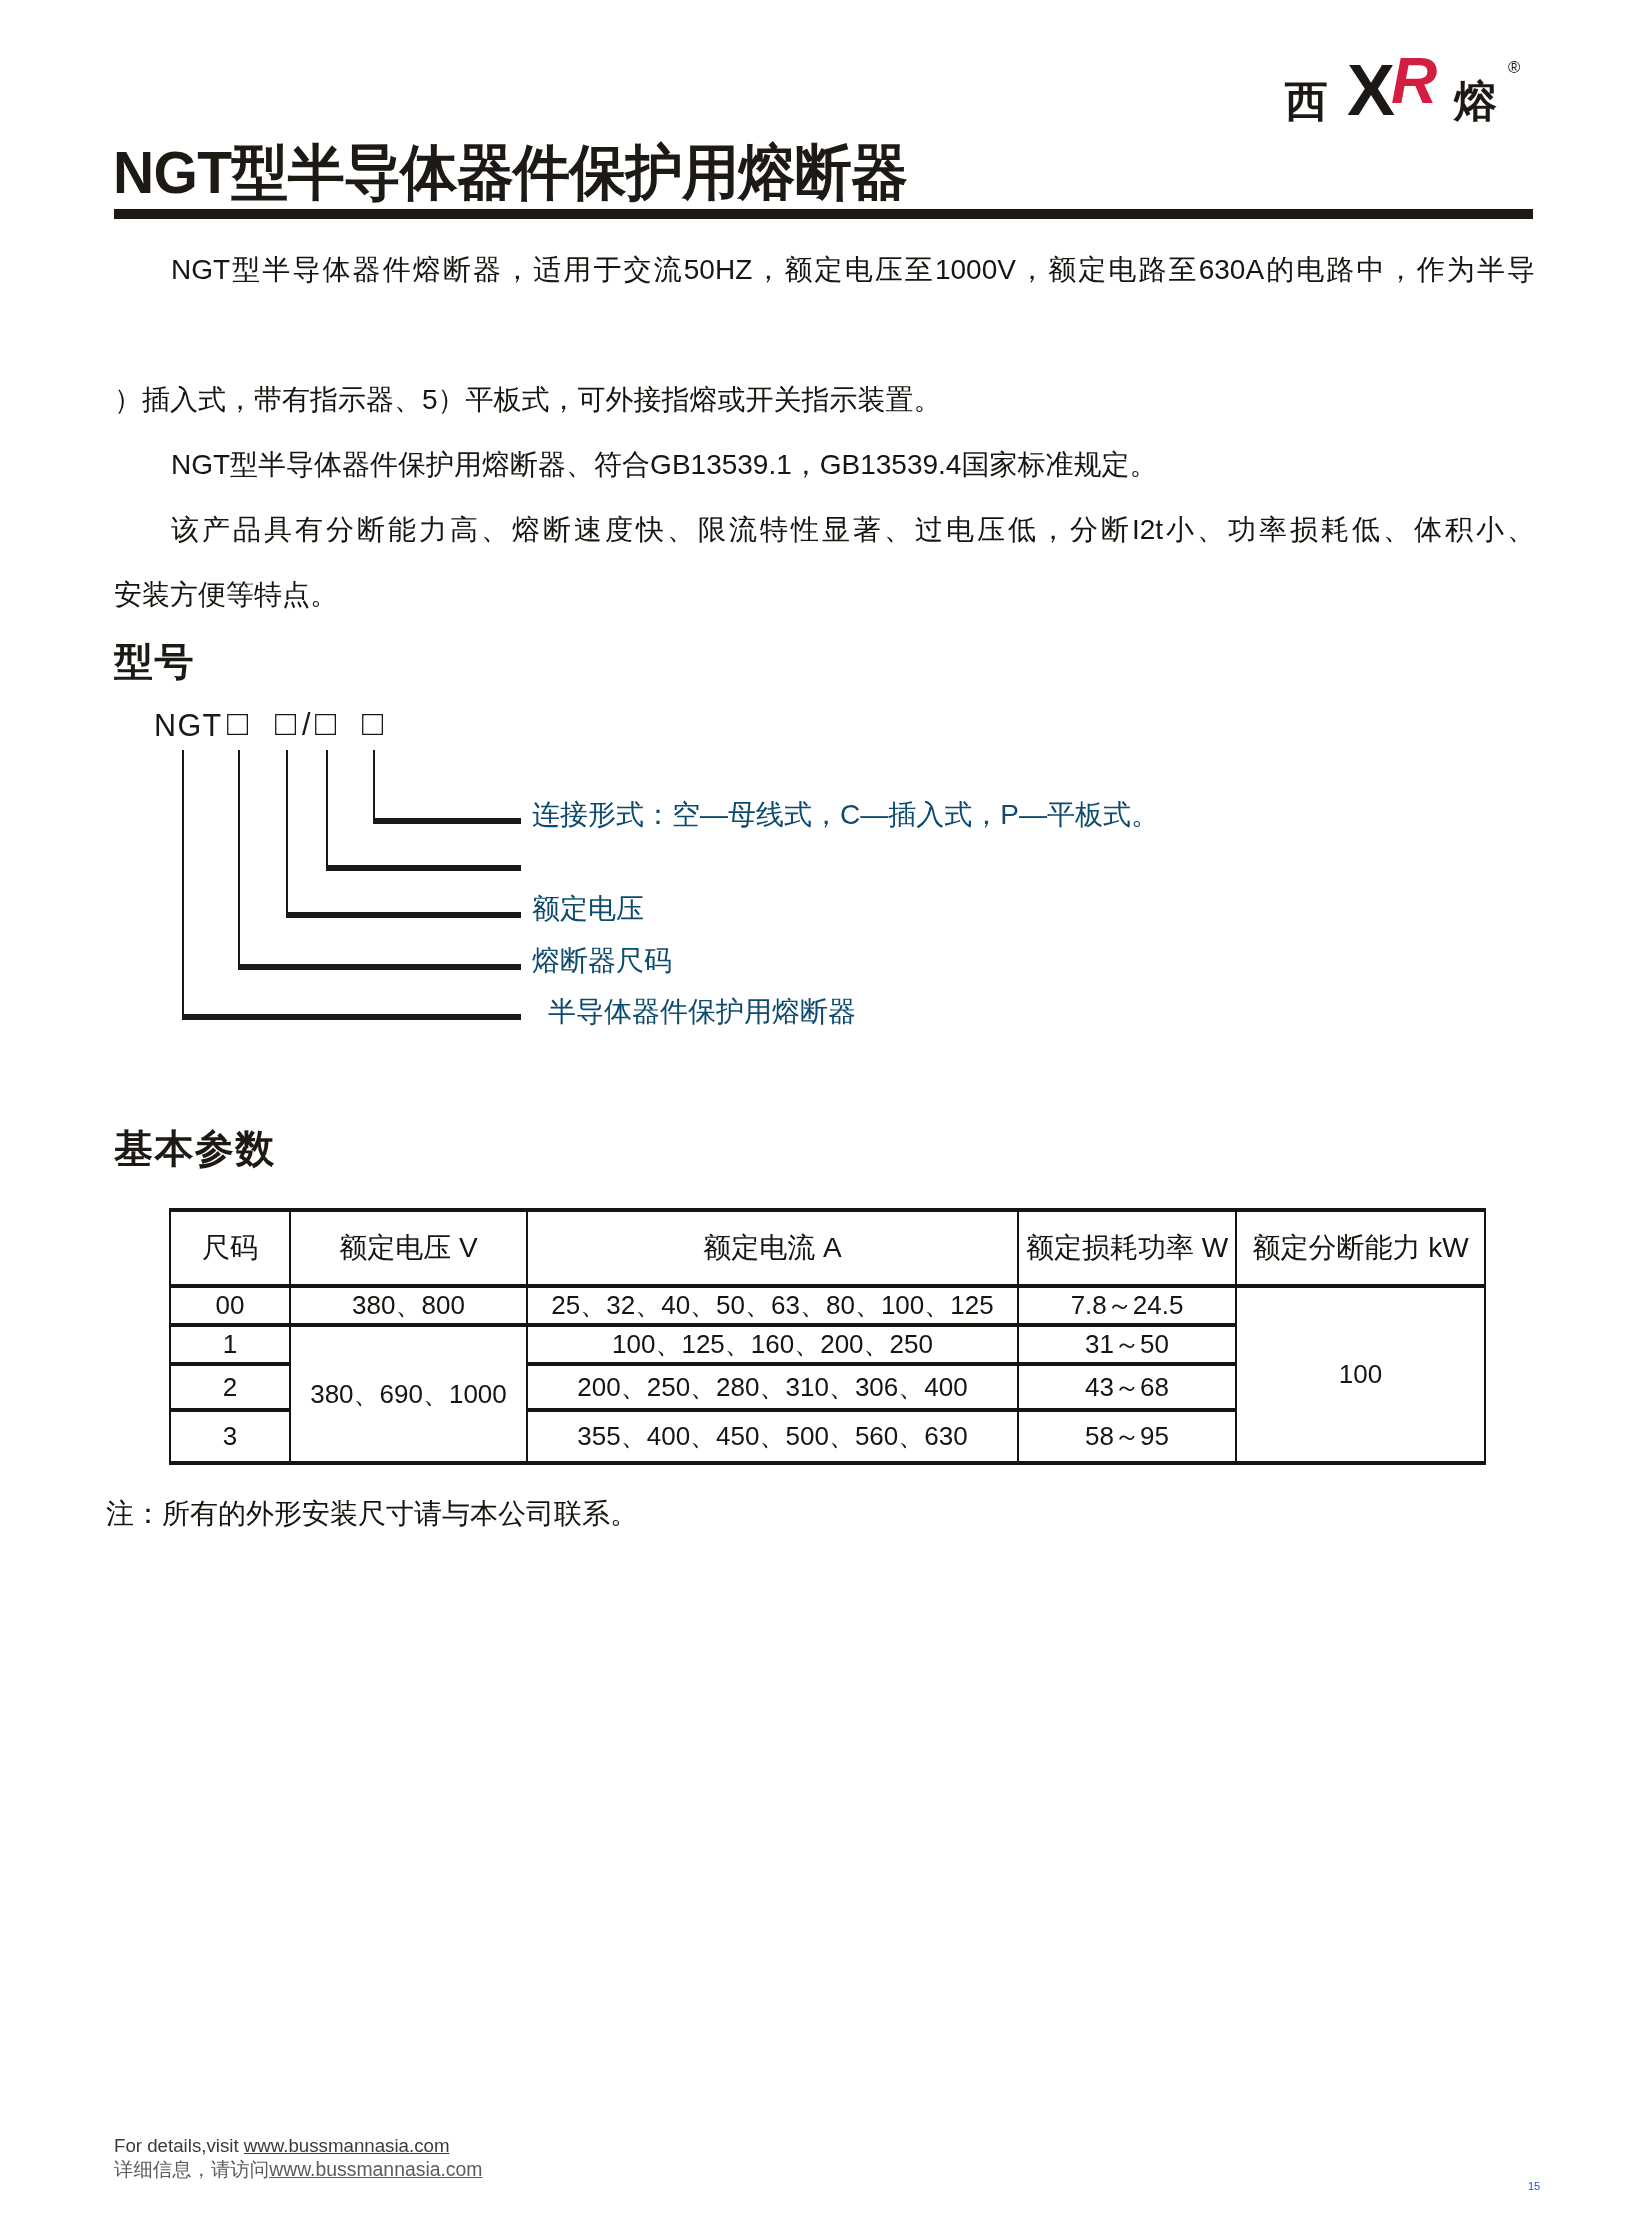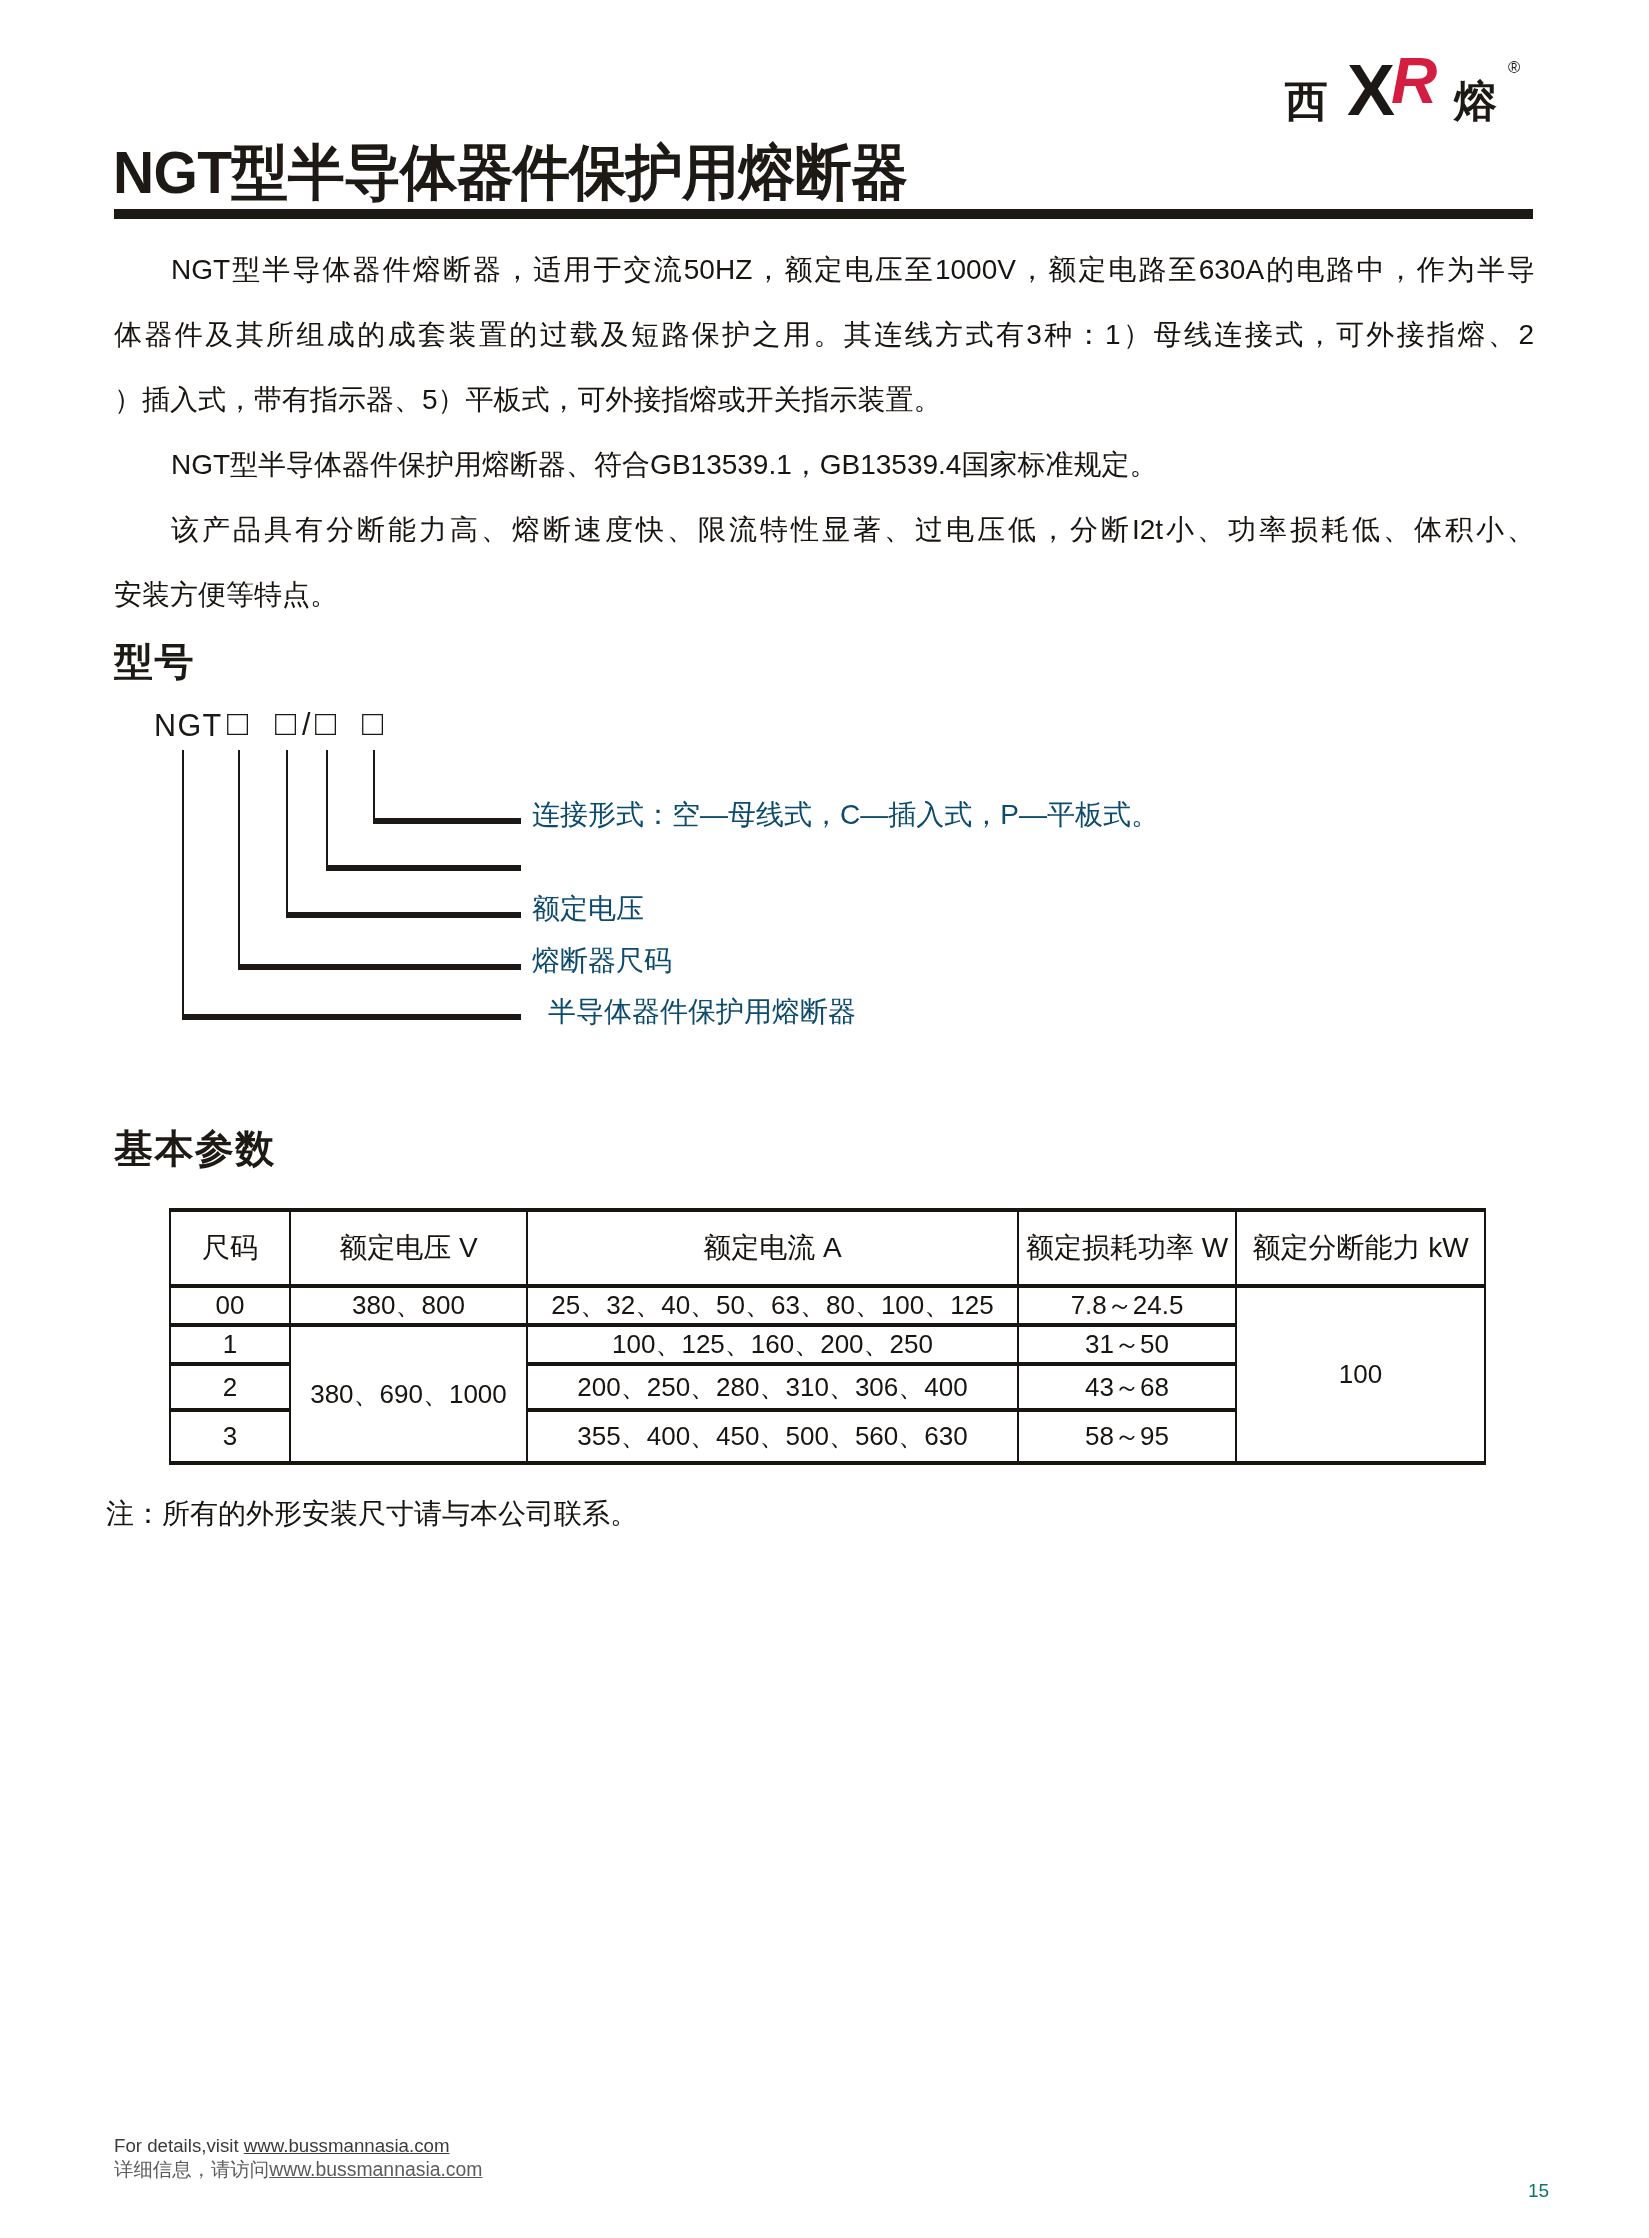--- a/index.html
+++ b/index.html
@@ -37,40 +37,39 @@
     font-size:26px;font-weight:400;text-align:center;vertical-align:middle;padding:0;color:#181410;
   }
   table.params th{font-size:28px;height:72px;}
   td.cur{text-align:left;padding-left:9.7px;}
   
   .note{position:absolute;left:106px;top:1495px;font-size:28px;color:#181410;white-space:nowrap;}
   
   .foot-en{position:absolute;left:114px;top:2135px;font-size:18.7px;color:#3b3b3b;white-space:nowrap;}
   .foot-cn{position:absolute;left:114px;top:2156px;font-size:19.4px;color:#5c5c5c;white-space:nowrap;}
   .foot-en a,.foot-cn a{color:inherit;text-decoration:underline;}
-  .pagenum{position:absolute;left:1528px;top:2180px;font-size:19px;color:#0f766e;}
+  .pagenum{position:absolute;left:1528px;top:2180px;font-size:11px;color:#1d4ed8;}
 </style>
 </head>
 <body>
 
 <div id="page">
 
   <div class="logo">
     <span class="xi">西</span>
     <span class="bigx" style="color:#1c1815;">X</span>
     <span class="bigr" style="color:#d31e41;">R</span>
     <span class="rong">熔</span>
     <span class="reg">®</span>
   </div>
 
   <div class="title">NGT型半导体器件保护用熔断器</div>
   <div class="title-rule"></div>
 
   <div class="bl just" style="left:171px;top:254px;width:1364px;">NGT型半导体器件熔断器，适用于交流50HZ，额定电压至1000V，额定电路至630A的电路中，作为半导</div>
-  <div class="bl just" style="left:114px;top:319px;width:1420px;">体器件及其所组成的成套装置的过载及短路保护之用。其连线方式有3种：1）母线连接式，可外接指熔、2</div>
   <div class="bl" style="left:114px;top:384px;">）插入式，带有指示器、5）平板式，可外接指熔或开关指示装置。</div>
   <div class="bl" style="left:171px;top:449px;">NGT型半导体器件保护用熔断器、符合GB13539.1，GB13539.4国家标准规定。</div>
   <div class="bl just" style="left:171px;top:514px;width:1364px;">该产品具有分断能力高、熔断速度快、限流特性显著、过电压低，分断I2t小、功率损耗低、体积小、</div>
   <div class="bl" style="left:114px;top:579px;">安装方便等特点。</div>
 
   <div class="h2" style="top:635px;">型号</div>
 
   <span class="mtxt" style="left:154px;top:708px;letter-spacing:1.4px;">NGT</span>
   <span class="mbox" style="left:227px;top:703px;">□</span>
   <span class="mbox" style="left:275px;top:703px;">□</span>

